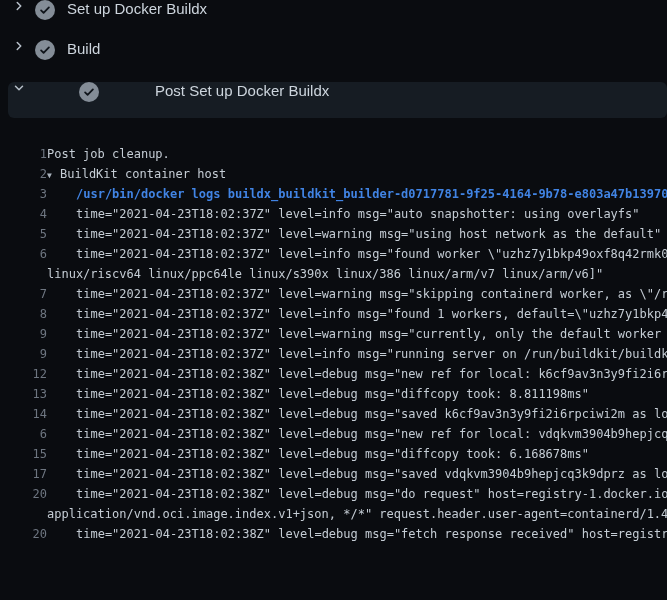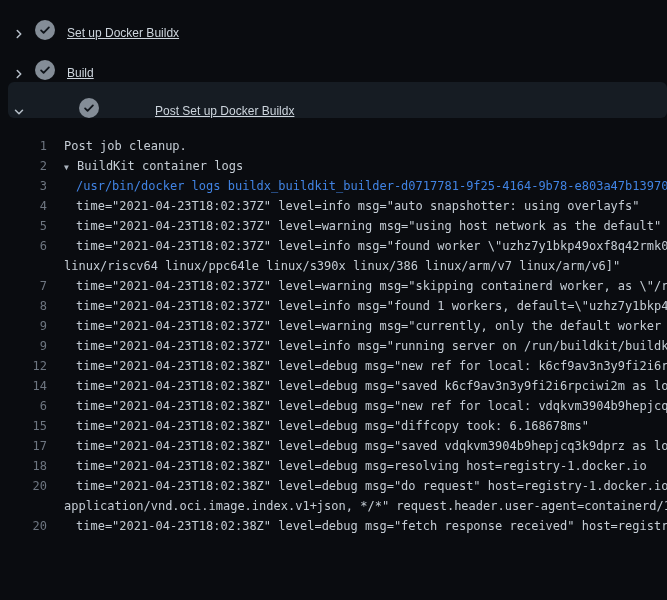--- a/index.html
+++ b/index.html
@@ -12,33 +12,32 @@
     overflow: hidden;
     background: var(--bg, #0a0c10);
   }
   .app { width: 667px; height: 600px; overflow: hidden; }
 
   
   .section {
     box-sizing: border-box;
     height: 40px;
     display: flex;
-    align-items: flex-end;
+    align-items: flex-start;
     padding-left: 13px;
     cursor: pointer;
     font-family: "Liberation Sans", sans-serif;
-    font-size: 12px;
+    font-size: 15px;
     color: var(--title-color, #cdd5dd);
-    text-decoration: underline;
   }
   .section .chev { margin-right: 10px; flex: none; }
   .section .status { margin-right: 12px; flex: none; }
   .section.expanded {
     height: 36px;
-    margin: 2px 0 10px 8px;
+    margin: 2px 0 18px 8px;
     padding-left: 5px;
     background: var(--expanded-bg, #161c23);
     border-radius: 6px;
     gap: 44px;
   }
   .section .title { white-space: pre; }
 
   
   .log {
     padding-top: 8px;
@@ -55,23 +54,23 @@
   }
   .num {
     flex: none;
     width: 47px;
     text-align: right;
     color: var(--line-number-color, #6e7681);
     cursor: pointer;
     user-select: none;
   }
   .text { flex: none; }
-  .text.ind-base  { margin-left: 17px; }  
+  .text.ind-base  { }  
   .text.ind-group { margin-left: 29px; }  
-  .text.t-command { color: var(--command-color, #4184e4); font-weight: normal; }
+  .text.t-command { color: var(--command-color, #4184e4); font-weight: bold; }
   .tri {
     display: inline-block;
     width: 13px;
     font-size: 8px;
     color: var(--triangle-color, #aab3bd);
     cursor: pointer;
   }
 </style>
 </head>
 <body>
@@ -104,33 +103,33 @@
         </svg>
         <svg class="status" width="20" height="20" viewBox="0 0 20 20">
           <circle cx="10" cy="10" r="10" fill="var(--icon-circle-color)"></circle>
           <path d="M6.1 10.4l2.5 2.5 5.3-5.5" fill="none" stroke="var(--icon-check-color)" stroke-width="1.8" stroke-linecap="round" stroke-linejoin="round"></path>
         </svg>
         <span class="title">Post Set up Docker Buildx</span>
       </div>
     </div>
   <div id="log" class="log">
       <div class="row"><span class="num">1</span><span class="text ind-base t-plain">Post job cleanup.</span></div>
-      <div class="row"><span class="num">2</span><span class="text ind-base t-group"><span class="tri">▼</span><span>BuildKit container logs</span></span></div>
+      <div class="row"><span class="num">2</span><span class="text ind-base t-group"><span class="tri">▼</span><span>BuildKit container host</span></span></div>
       <div class="row"><span class="num">3</span><span class="text ind-group t-command">/usr/bin/docker logs buildx_buildkit_builder-d0717781-9f25-4164-9b78-e803a47b13970</span></div>
       <div class="row"><span class="num">4</span><span class="text ind-group t-log">time="2021-04-23T18:02:37Z" level=info msg="auto snapshotter: using overlayfs"</span></div>
       <div class="row"><span class="num">5</span><span class="text ind-group t-log">time="2021-04-23T18:02:37Z" level=warning msg="using host network as the default"</span></div>
       <div class="row"><span class="num">6</span><span class="text ind-group t-log">time="2021-04-23T18:02:37Z" level=info msg="found worker \"uzhz7y1bkp49oxf8q42rmk0xjk\", has support for platforms: [linux/amd64</span></div>
       <div class="row"><span class="num"></span><span class="text ind-base t-log">linux/riscv64 linux/ppc64le linux/s390x linux/386 linux/arm/v7 linux/arm/v6]"</span></div>
       <div class="row"><span class="num">7</span><span class="text ind-group t-log">time="2021-04-23T18:02:37Z" level=warning msg="skipping containerd worker, as \"/run/containerd/containerd.sock\" does not exist"</span></div>
       <div class="row"><span class="num">8</span><span class="text ind-group t-log">time="2021-04-23T18:02:37Z" level=info msg="found 1 workers, default=\"uzhz7y1bkp49oxf8q42rmk0xjk\""</span></div>
       <div class="row"><span class="num">9</span><span class="text ind-group t-log">time="2021-04-23T18:02:37Z" level=warning msg="currently, only the default worker can be used."</span></div>
       <div class="row"><span class="num">9</span><span class="text ind-group t-log">time="2021-04-23T18:02:37Z" level=info msg="running server on /run/buildkit/buildkitd.sock"</span></div>
       <div class="row"><span class="num">12</span><span class="text ind-group t-log">time="2021-04-23T18:02:38Z" level=debug msg="new ref for local: k6cf9av3n3y9fi2i6rpciwi2m"</span></div>
+      <div class="row"><span class="num">13</span><span class="text ind-group t-log">time="2021-04-23T18:02:38Z" level=debug msg="diffcopy took: 8.811198ms"</span></div>
       <div class="row"><span class="num">14</span><span class="text ind-group t-log">time="2021-04-23T18:02:38Z" level=debug msg="saved k6cf9av3n3y9fi2i6rpciwi2m as local.context"</span></div>
       <div class="row"><span class="num">6</span><span class="text ind-group t-log">time="2021-04-23T18:02:38Z" level=debug msg="new ref for local: vdqkvm3904b9hepjcq3k9dprz"</span></div>
       <div class="row"><span class="num">15</span><span class="text ind-group t-log">time="2021-04-23T18:02:38Z" level=debug msg="diffcopy took: 6.168678ms"</span></div>
       <div class="row"><span class="num">17</span><span class="text ind-group t-log">time="2021-04-23T18:02:38Z" level=debug msg="saved vdqkvm3904b9hepjcq3k9dprz as local.dockerfile"</span></div>
-      <div class="row"><span class="num">18</span><span class="text ind-group t-log">time="2021-04-23T18:02:38Z" level=debug msg=resolving host=registry-1.docker.io</span></div>
       <div class="row"><span class="num">20</span><span class="text ind-group t-log">time="2021-04-23T18:02:38Z" level=debug msg="do request" host=registry-1.docker.io request.header.accept="application/vnd.docker.distribution.manifest.v2+json</span></div>
       <div class="row"><span class="num"></span><span class="text ind-base t-log">application/vnd.oci.image.index.v1+json, */*" request.header.user-agent=containerd/1.4.0+unknown</span></div>
       <div class="row"><span class="num">20</span><span class="text ind-group t-log">time="2021-04-23T18:02:38Z" level=debug msg="fetch response received" host=registry-1.docker.io</span></div>
     </div>
 </div>
 
 </body></html>

